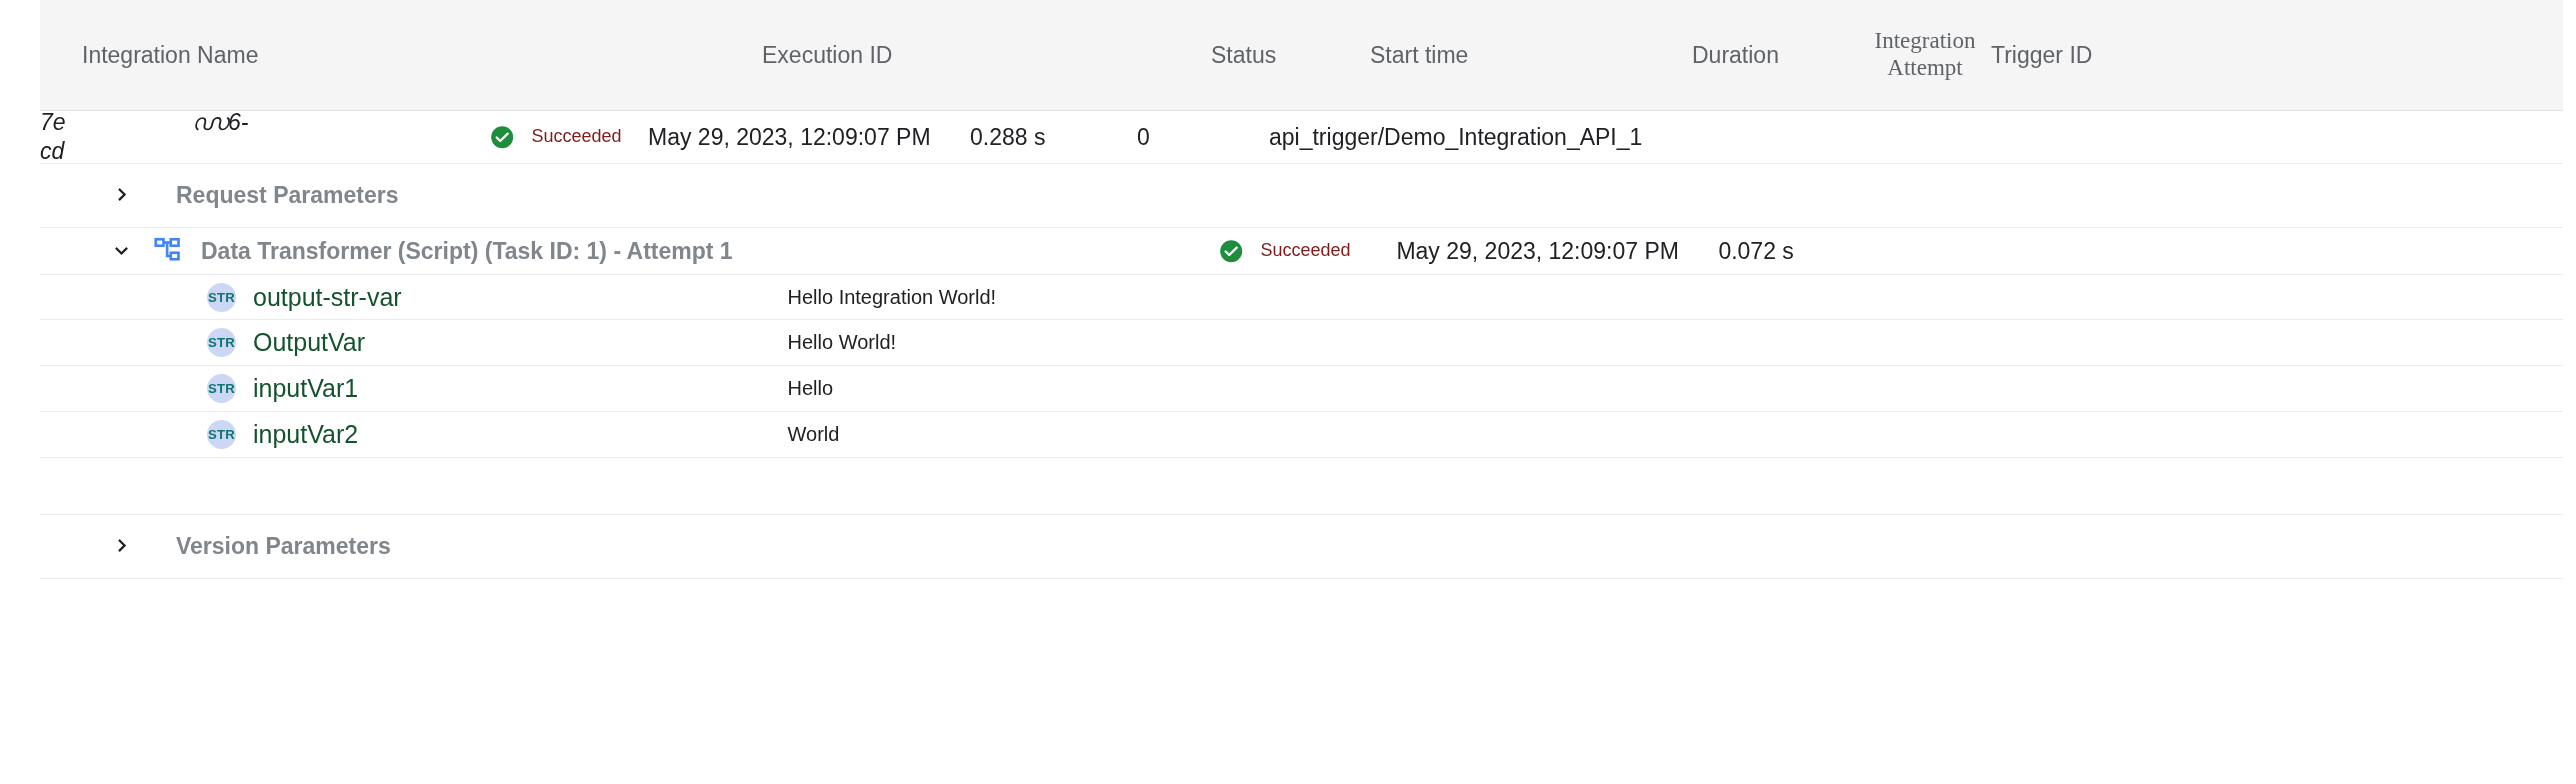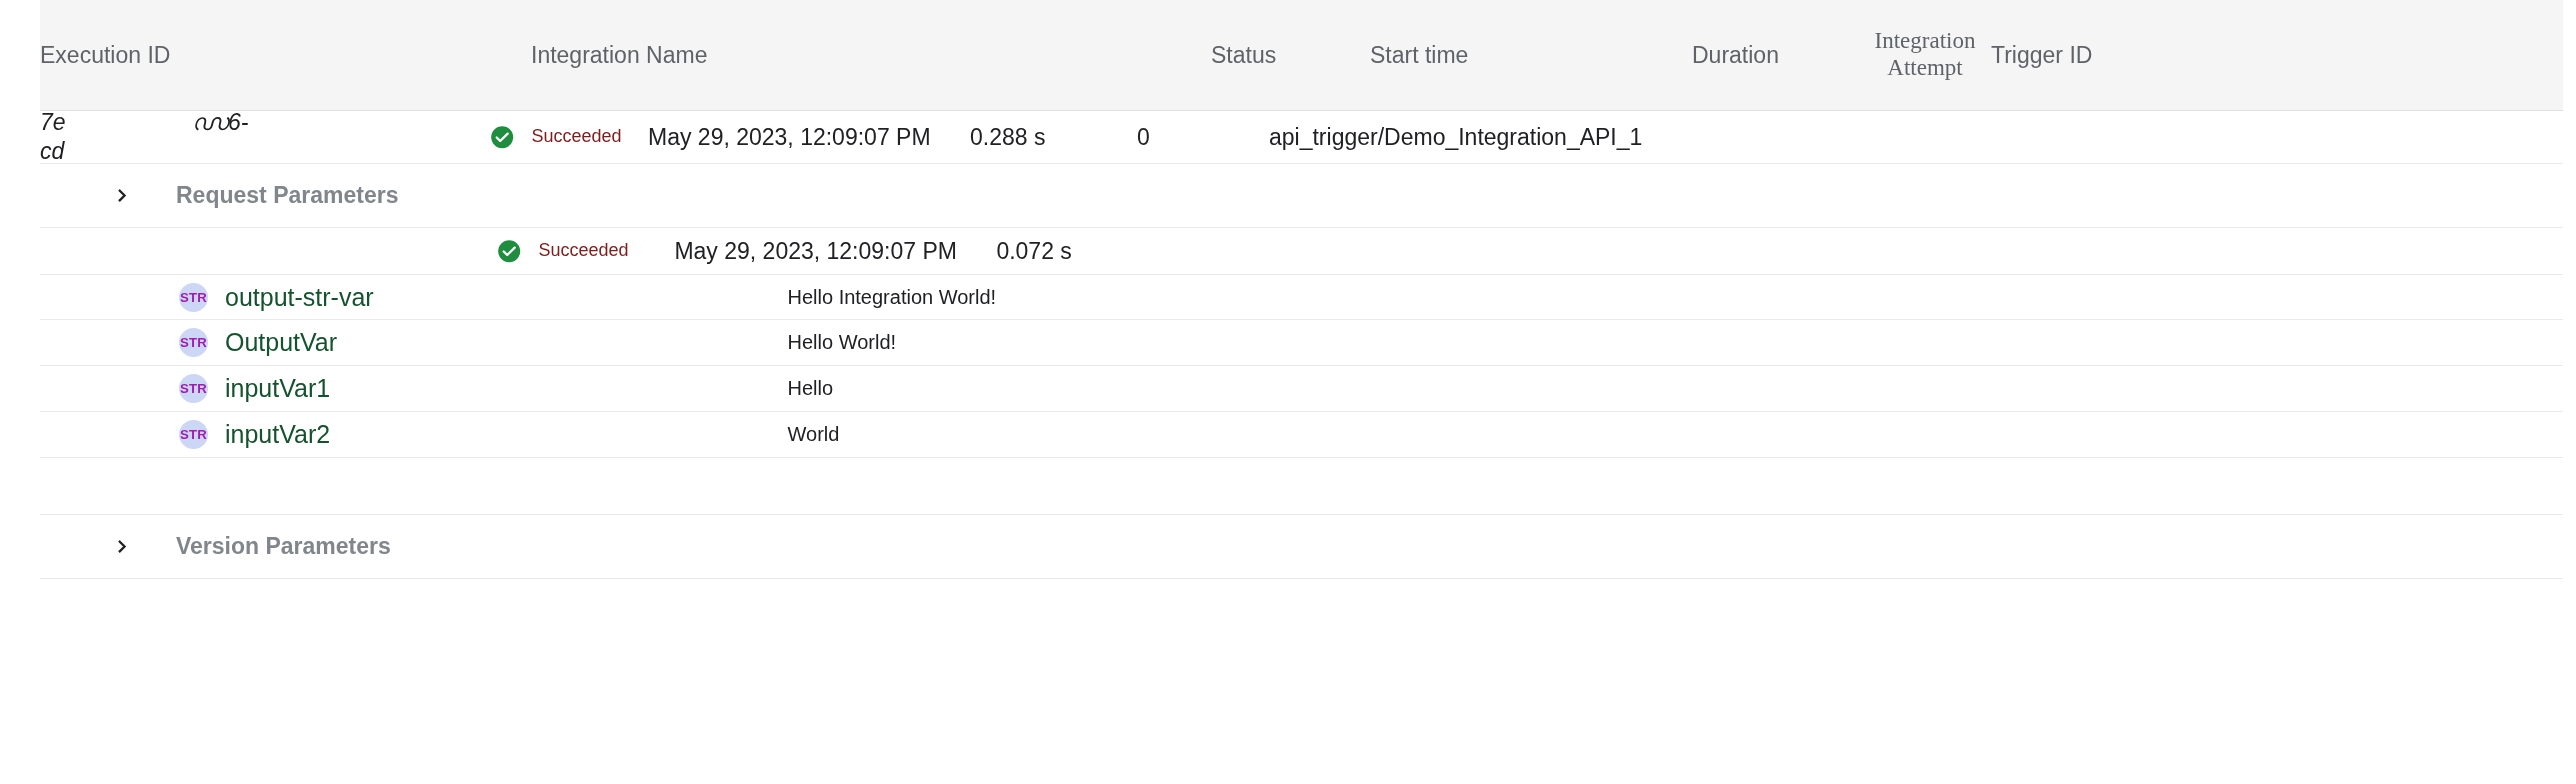--- a/index.html
+++ b/index.html
@@ -132,21 +132,21 @@
 
   .cell-text {
     font-size: 23px;
     color: #202124;
     white-space: nowrap;
   }
 
   
   .section-cell {
     display: flex;
-    align-items: center;
+    align-items: flex-start;
     padding-left: 70px;
     box-sizing: border-box;
   }
   .section-label {
     font-size: 23px;
     font-weight: 700;
     color: #80868b;
     margin-left: 41px;
     white-space: nowrap;
   }
@@ -184,50 +184,51 @@
     display: flex;
     align-items: center;
     padding-left: 139px;
     box-sizing: border-box;
   }
   .type-badge {
     width: 29px;
     height: 29px;
     border-radius: 50%;
     background: #ccd7f5;
-    color: #a21caf;
+    color: #0f766e;
     font-size: 13.2px;
     font-weight: 700;
     letter-spacing: 0.2px;
     display: flex;
     align-items: center;
     justify-content: center;
     flex: 0 0 auto;
+    margin-left: 28px;
   }
   .var-name {
     font-size: 25px;
     color: #14532d;
     margin-left: 17px;
     white-space: nowrap;
   }
   .var-value {
     font-size: 20px;
     color: #202124;
     white-space: nowrap;
   }
   .var-value-col { padding-left: 25.5px; box-sizing: border-box; }
 </style>
 </head>
 <body>
 
 <div class="exec-log-table">
 
   <div class="log-header">
+    <div class="col c-name">Integration Name</div>
     <div class="col c-exec">Execution ID</div>
-    <div class="col c-name">Integration Name</div>
     <div class="col c-status">Status</div>
     <div class="col c-start">Start time</div>
     <div class="col c-dur">Duration</div>
     <div class="col c-ver col-wrap">
       <div>Integration</div>
       <div>Attempt</div>
     </div>
     <div class="col c-trig">Trigger ID</div>
   </div>
 
@@ -268,20 +269,39 @@
     </div>
     <div class="col c-exec"></div>
     <div class="col c-status"></div>
     <div class="col c-start"></div>
     <div class="col c-dur"></div>
     <div class="col c-ver"></div>
     <div class="col c-trig"></div>
   </div>
 
   <div class="row row-task">
+    <div class="col c-name task-cell">
+      <span class="chevron">
+        <svg width="25" height="25" viewBox="0 0 24 24" aria-hidden="true">
+          <path d="M7.4 9.3 12 13.9l4.6-4.6" fill="none" stroke="#202124" stroke-width="2.2" stroke-linecap="square"></path>
+        </svg>
+      </span>
+      <span class="task-icon">
+        <svg width="30" height="30" viewBox="0 0 24 24" aria-hidden="true">
+          <g fill="none" stroke="#4285f4" stroke-width="2.1">
+            <rect x="2.2" y="2.6" width="6.2" height="5.2"></rect>
+            <rect x="14.2" y="2.6" width="6.2" height="5.2"></rect>
+            <rect x="14.2" y="13.4" width="6.2" height="5.2"></rect>
+            <path d="M8.4 5.2h5.8"></path>
+            <path d="M11.3 5.2v10.8h2.9"></path>
+          </g>
+        </svg>
+      </span>
+      <span class="task-label">Data Transformer (Script) (Task ID: 1) - Attempt 1</span>
+    </div>
 
     <div class="col c-exec"></div>
 
     <div class="col c-status task-status-cell">
       <span class="status-icon">
         <svg width="26.4" height="26.4" viewBox="0 0 24 24" aria-hidden="true">
           <circle cx="12" cy="12" r="10" fill="#1e8e3e"></circle>
           <path d="M7 12.3l3.2 3.2L17 8.8" fill="none" stroke="#ffffff" stroke-width="2.1" stroke-linecap="round" stroke-linejoin="round"></path>
         </svg>
       </span>

